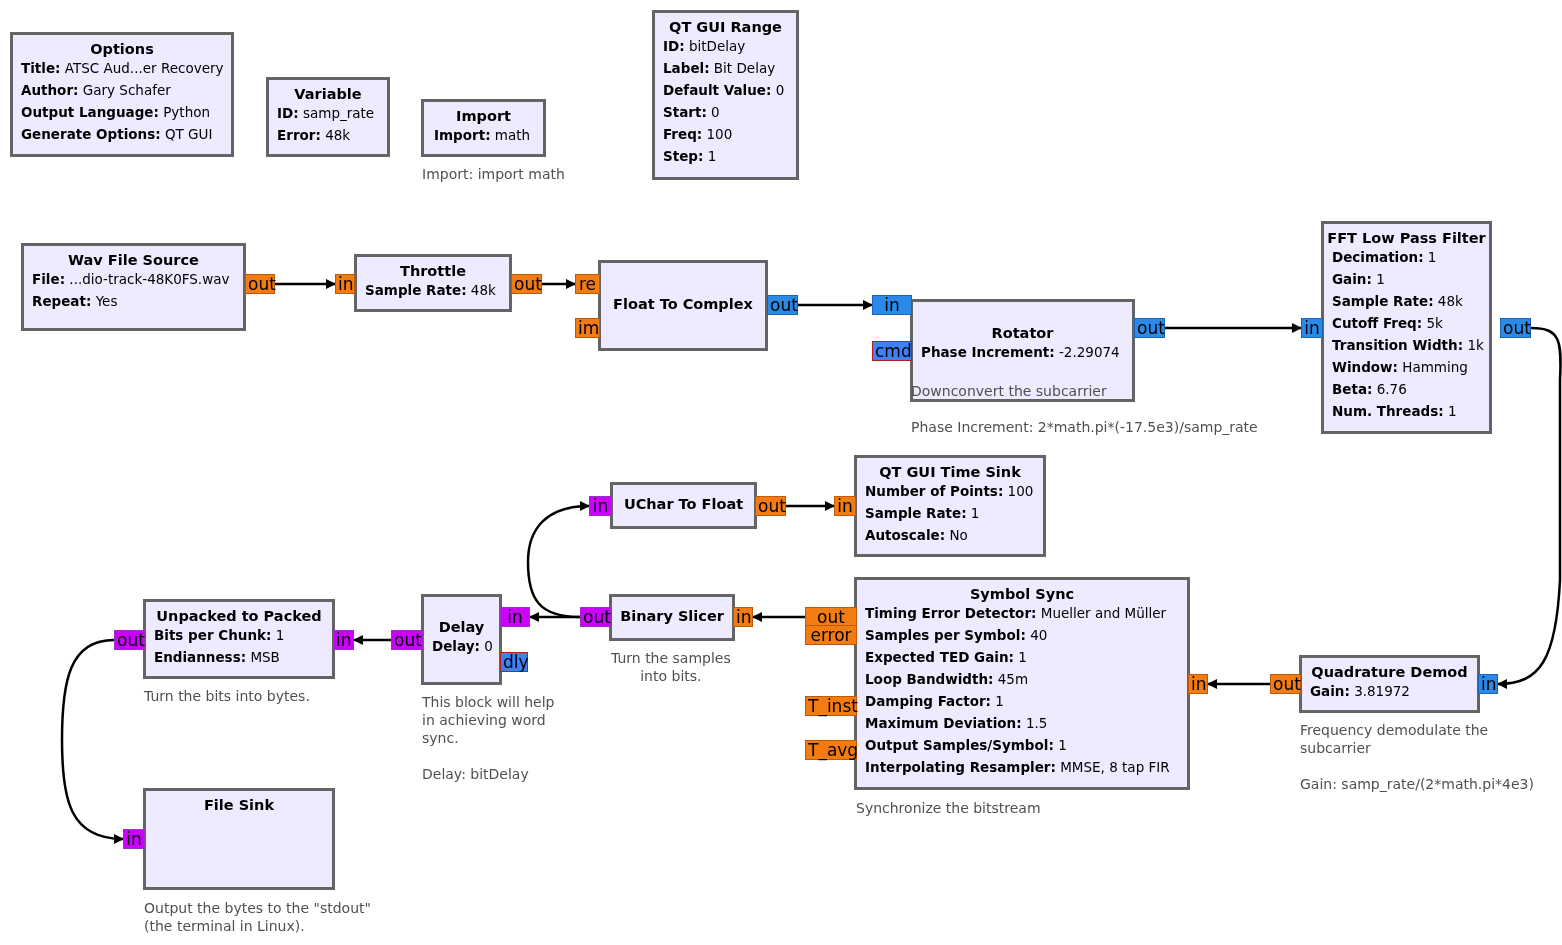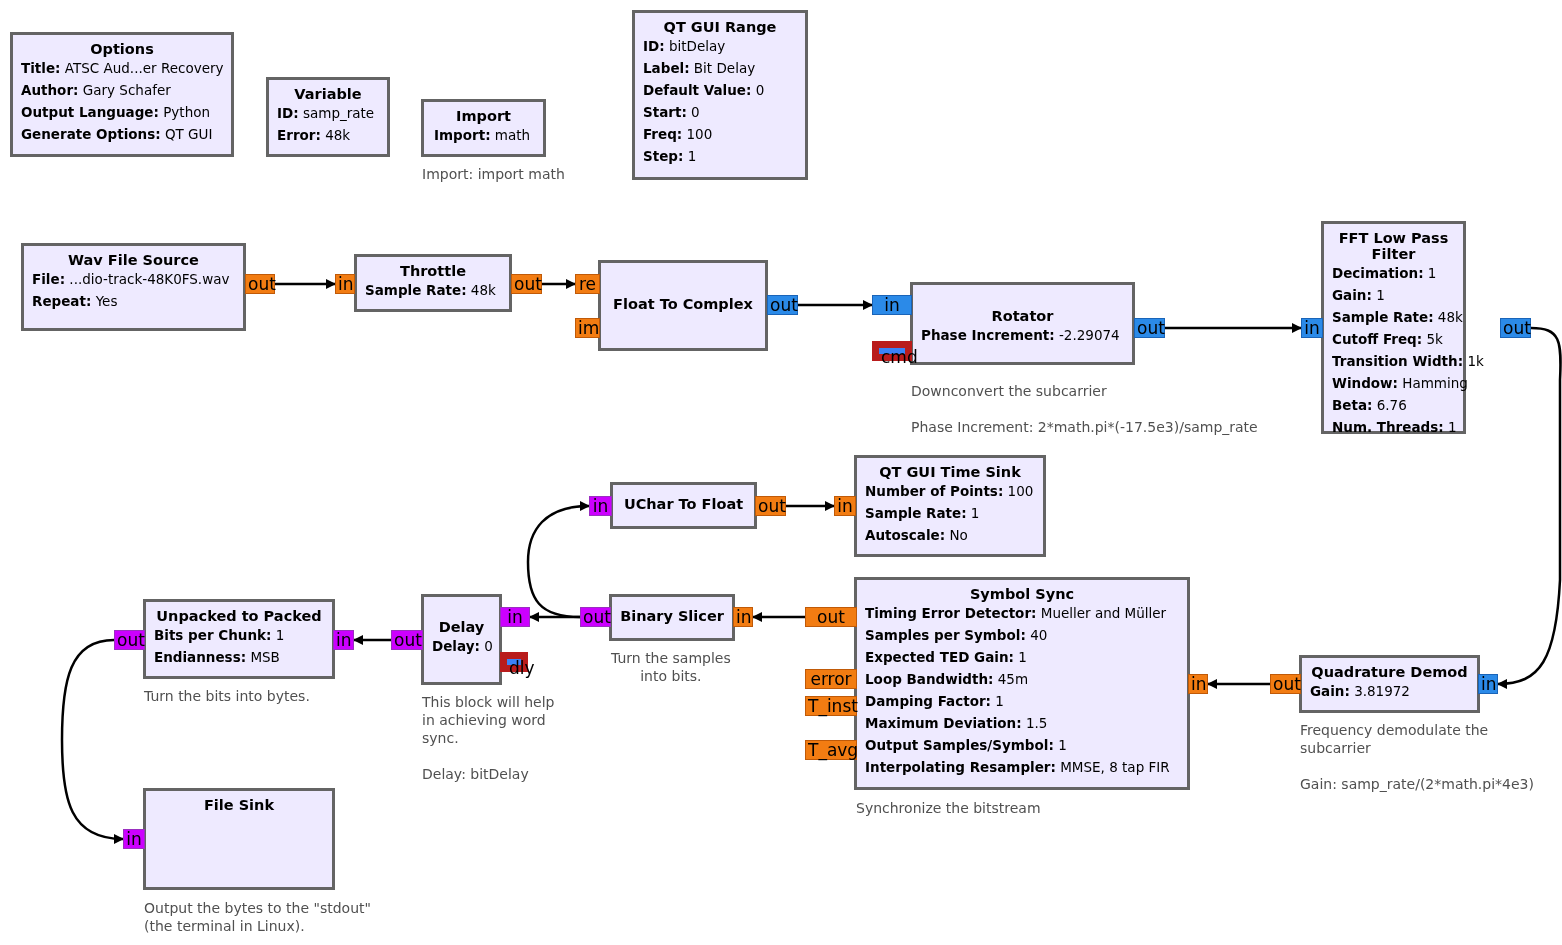--- a/index.html
+++ b/index.html
@@ -10,21 +10,21 @@
            box-sizing:border-box; z-index:2; font-size:13.5px; }
   .block .title { font-weight:bold; font-size:14.5px; text-align:center; margin-top:6px; }
   .block .params { padding:0 0 0 8px; }
   .block .row { height:22px; line-height:22px; white-space:nowrap; }
   .block .row b { font-weight:bold; }
   .port { position:absolute; z-index:3; height:20px; line-height:19px; font-size:17px;
           box-sizing:border-box; text-align:center; color:#000; padding:0 2px; }
   .p-orange { background:#f27c12; border:1px solid #c05a08; }
   .p-blue   { background:#2b8ae8; border:1px solid #1a64b8; }
   .p-purple { background:#cc00ff; border:1px solid #9a30c0; }
-  .p-gray   { background:#3b82f6; border:7px solid #b91c1c; }
+  .p-gray   { background:#3b82f6; border:1px solid #b91c1c; }
   .comment { position:absolute; font-size:14px; color:#505050; line-height:18px; white-space:pre; z-index:2; }
 </style>
 </head>
 <body>
 
 <svg id="wires" xmlns="http://www.w3.org/2000/svg">
   <defs>
     <marker id="arrow" markerWidth="10" markerHeight="10" refX="9" refY="5" orient="auto" markerUnits="userSpaceOnUse">
       <path d="M0,0 L10,5 L0,10 z" fill="#000"></path>
     </marker>
@@ -64,21 +64,21 @@
 </div>
 
 <div class="block" style="left:421px;top:99px;width:125px;height:58px;">
   <div class="title">Import</div>
   <div class="params" style="padding-left:10px;">
     <div class="row"><b>Import:</b> <span>math</span></div>
   </div>
 </div>
 <div class="comment" style="left:422px;top:165px;">Import: import math</div>
 
-<div class="block" style="left:632px;top:10px;width:176px;height:170px;">
+<div class="block" style="left:652px;top:10px;width:147px;height:170px;">
   <div class="title">QT GUI Range</div>
   <div class="params">
     <div class="row"><b>ID:</b> <span>bitDelay</span></div>
     <div class="row"><b>Label:</b> <span>Bit Delay</span></div>
     <div class="row"><b>Default Value:</b> <span>0</span></div>
     <div class="row"><b>Start:</b> <span>0</span></div>
     <div class="row"><b>Freq:</b> <span>100</span></div>
     <div class="row"><b>Step:</b> <span>1</span></div>
   </div>
 </div>
@@ -103,33 +103,33 @@
 
 <div class="port p-orange" style="left:575px;top:274px;width:25px;">re</div>
 <div class="port p-orange" style="left:575px;top:318px;width:25px;">im</div>
 <div class="block" style="left:598px;top:260px;width:170px;height:91px;">
   <div class="title" style="margin-top:33px;">Float To Complex</div>
 </div>
 <div class="port p-blue" style="left:767px;top:295px;width:31px;">out</div>
 
 <div class="port p-blue" style="left:872px;top:295px;width:40px;">in</div>
 <div class="port p-gray" style="left:872px;top:341px;width:40px;">cmd</div>
-<div class="block" style="left:910px;top:282px;width:225px;height:83px;">
+<div class="block" style="left:910px;top:299px;width:225px;height:103px;">
   <div class="title" style="margin-top:23px;">Rotator</div>
   <div class="params">
     <div class="row"><b>Phase Increment:</b> <span>-2.29074</span></div>
   </div>
 </div>
 <div class="port p-blue" style="left:1134px;top:318px;width:31px;">out</div>
 <div class="comment" style="left:911px;top:382px;">Downconvert the subcarrier
 
 Phase Increment: 2*math.pi*(-17.5e3)/samp_rate</div>
 
 <div class="port p-blue" style="left:1301px;top:318px;width:22px;">in</div>
-<div class="block" style="left:1321px;top:221px;width:145px;height:213px;">
+<div class="block" style="left:1321px;top:221px;width:171px;height:213px;">
   <div class="title">FFT Low Pass Filter</div>
   <div class="params">
     <div class="row"><b>Decimation:</b> <span>1</span></div>
     <div class="row"><b>Gain:</b> <span>1</span></div>
     <div class="row"><b>Sample Rate:</b> <span>48k</span></div>
     <div class="row"><b>Cutoff Freq:</b> <span>5k</span></div>
     <div class="row"><b>Transition Width:</b> <span>1k</span></div>
     <div class="row"><b>Window:</b> <span>Hamming</span></div>
     <div class="row"><b>Beta:</b> <span>6.76</span></div>
     <div class="row"><b>Num. Threads:</b> <span>1</span></div>
@@ -147,21 +147,21 @@
   </div>
 </div>
 
 <div class="port p-purple" style="left:589px;top:496px;width:23px;">in</div>
 <div class="block" style="left:610px;top:482px;width:147px;height:47px;">
   <div class="title" style="margin-top:11px;">UChar To Float</div>
 </div>
 <div class="port p-orange" style="left:755px;top:496px;width:31px;">out</div>
 
 <div class="port p-orange" style="left:805px;top:607px;width:52px;">out</div>
-<div class="port p-orange" style="left:805px;top:669px;width:52px;">error</div>
+<div class="port p-orange" style="left:805px;top:625px;width:52px;">error</div>
 <div class="port p-orange" style="left:805px;top:696px;width:52px;">T_inst</div>
 <div class="port p-orange" style="left:805px;top:740px;width:52px;">T_avg</div>
 <div class="block" style="left:854px;top:577px;width:336px;height:213px;">
   <div class="title">Symbol Sync</div>
   <div class="params">
     <div class="row"><b>Timing Error Detector:</b> <span>Mueller and Müller</span></div>
     <div class="row"><b>Samples per Symbol:</b> <span>40</span></div>
     <div class="row"><b>Expected TED Gain:</b> <span>1</span></div>
     <div class="row"><b>Loop Bandwidth:</b> <span>45m</span></div>
     <div class="row"><b>Damping Factor:</b> <span>1</span></div>

